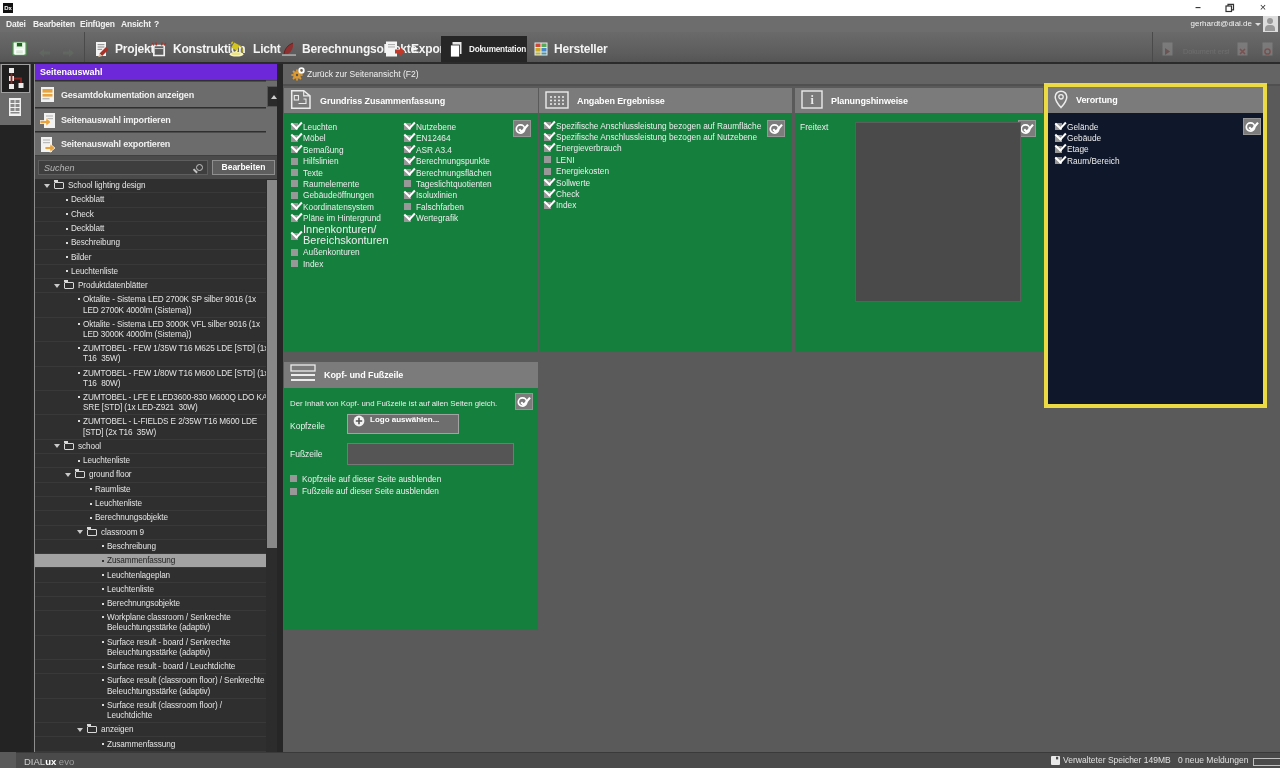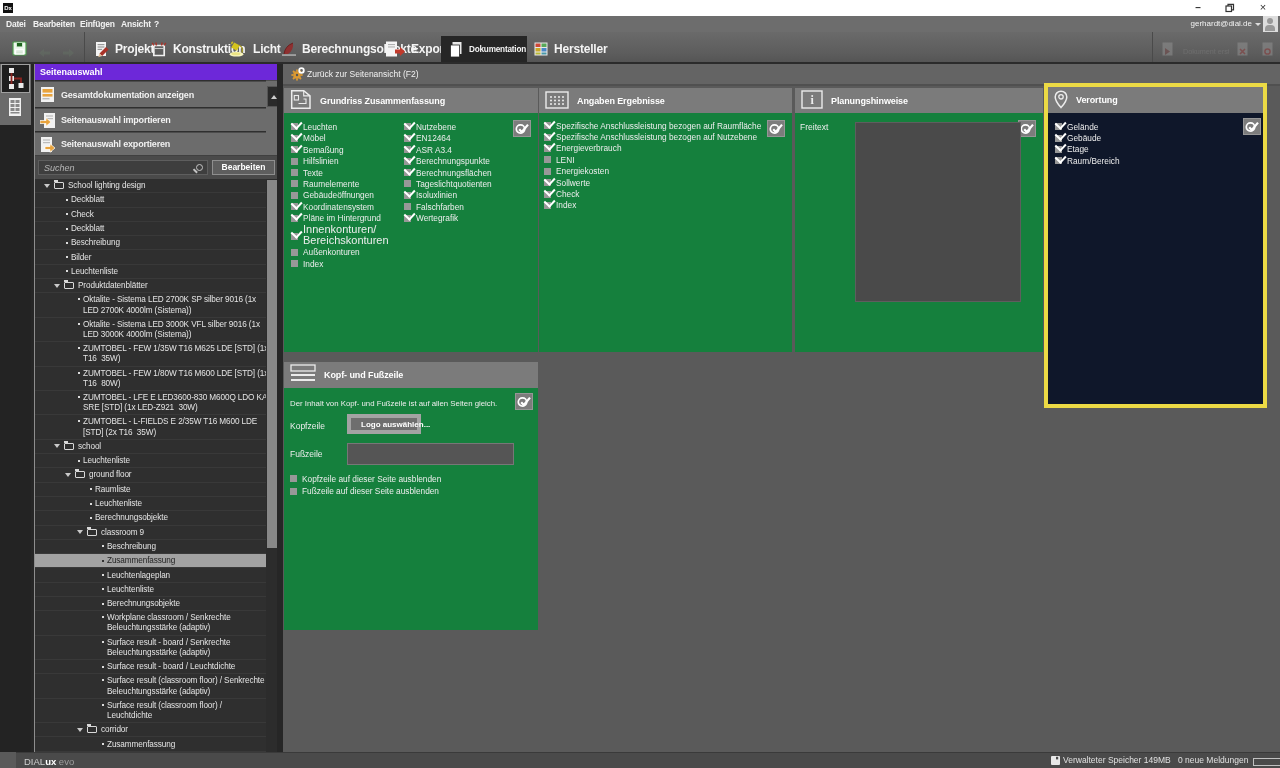--- a/index.html
+++ b/index.html
@@ -378,21 +378,21 @@
           <span class="blt"></span>
           <span class="lbl">Surface result (classroom floor) / Senkrechte<br>Beleuchtungsstärke (adaptiv)</span>
         </div>
       <div class="trow td" style="padding-left:67px">
           <span class="blt"></span>
           <span class="lbl">Surface result (classroom floor) /<br>Leuchtdichte</span>
         </div>
       <div class="trow ts" style="padding-left:42px">
           <span class="arr"></span>
           <span class="fold"></span>
-          <span class="lbl">corridor</span>
+          <span class="lbl">anzeigen</span>
         </div>
       <div class="trow ts" style="padding-left:67px">
           <span class="blt"></span>
           <span class="lbl">Zusammenfassung</span>
         </div>
     </div>
     <div id="treescroll">
         <div id="thumb"></div>
       </div>
   </div>
@@ -539,21 +539,21 @@
               <rect x="1" y="15" width="24" height="2" fill="#ececec"></rect>
             </svg></span>
         Kopf- und Fußzeile
       </div>
       <div class="abs" style="left:6px;top:37px;color:#ededed;font-size:7.8px">Der Inhalt von Kopf- und Fußzeile ist auf allen Seiten gleich.</div>
       <div class="resetbtn" style="right:5px;top:31px"><svg width="16" height="15">
             <circle cx="6.5" cy="8" r="4.2" fill="none" stroke="#fff" stroke-width="1.7"></circle>
             <path d="M5.2 8.2 l2.6 2.8 L14 3.6" fill="none" stroke="#fff" stroke-width="2.2"></path>
           </svg></div>
       <div class="abs" style="left:6px;top:59px;color:#ededed;font-size:8.5px">Kopfzeile</div>
-      <div class="abs" style="left:63px;top:52px;width:74px;height:20px;background:#6e6e6e;border:4px solid #a3a3a3;display:flex;align-items:center;color:#fff;font-size:8px;font-weight:bold;white-space:nowrap">
+      <div class="abs" style="left:63px;top:52px;width:112px;height:20px;background:#6e6e6e;border:1px solid #a3a3a3;display:flex;color:#fff;font-size:8px;font-weight:bold;white-space:nowrap">
         <svg width="12" height="12" style="margin:0 5px 0 5px">
             <circle cx="6" cy="6" r="5.4" fill="#f2f2f2"></circle>
             <path d="M6 2.8 v6.4 M2.8 6 h6.4" stroke="#555" stroke-width="1.6"></path>
           </svg>
         Logo auswählen...
       </div>
       <div class="abs" style="left:6px;top:87px;color:#ededed;font-size:8.5px">Fußzeile</div>
       <div class="abs" style="left:63px;top:81px;width:167px;height:22px;background:#555;border:1px solid #777"></div>
       <div class="abs" style="left:6px;top:110.5px">
         <div class="prow" style="height:12.5px"><span class="cb"></span>Kopfzeile auf dieser Seite ausblenden</div>

